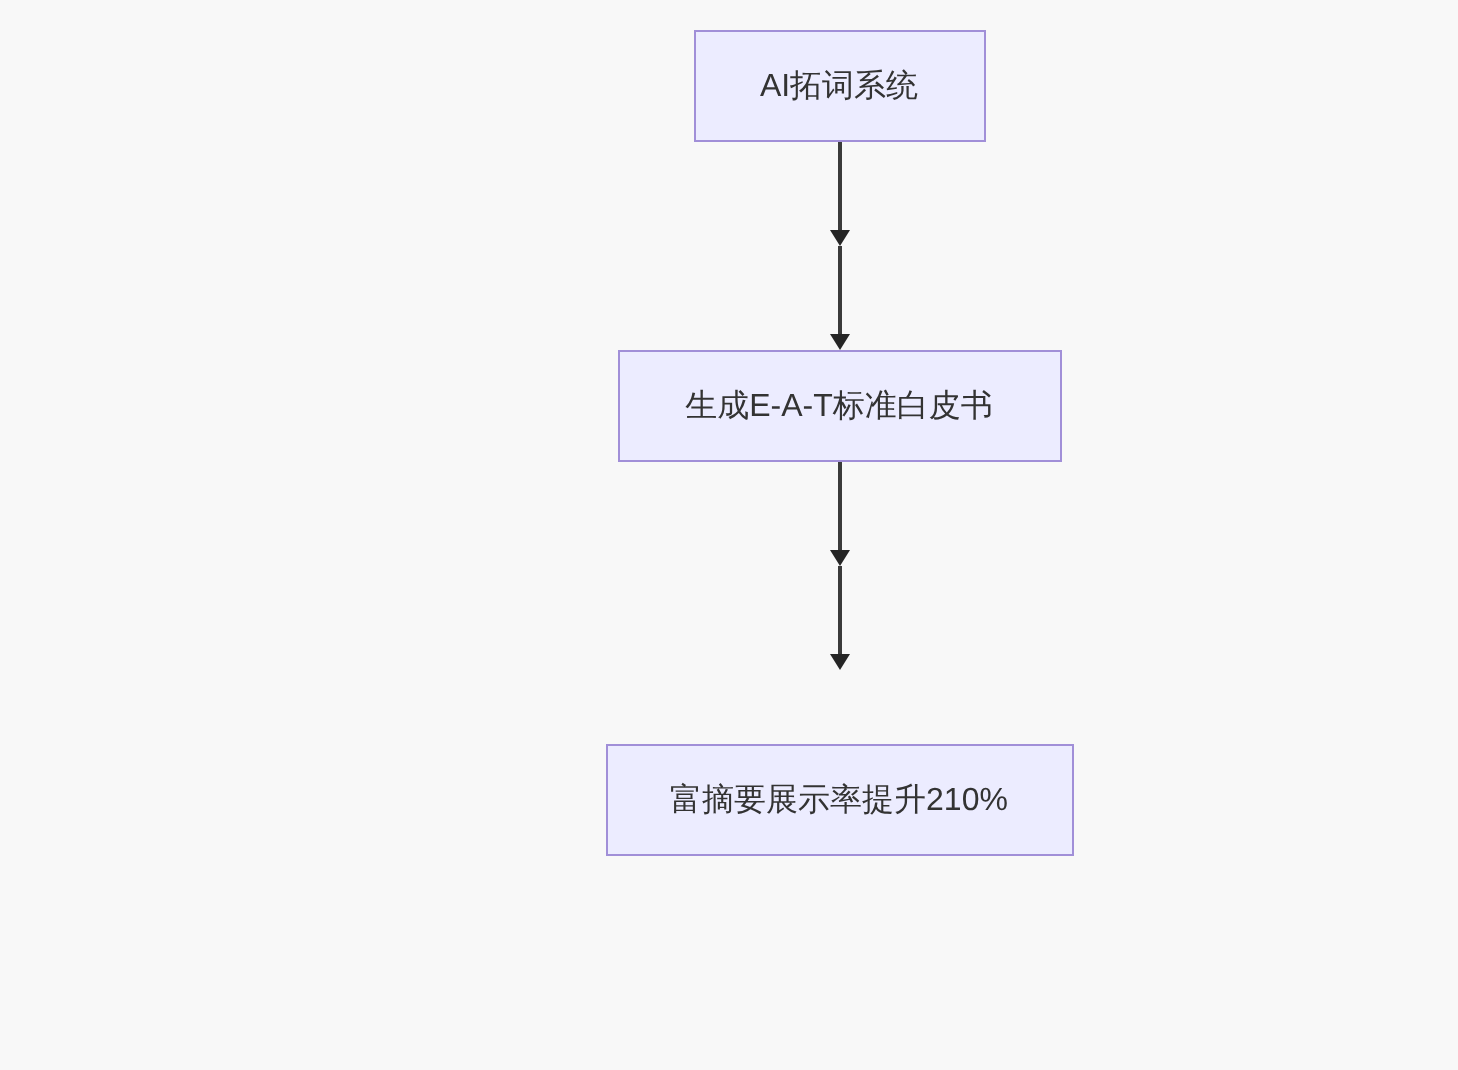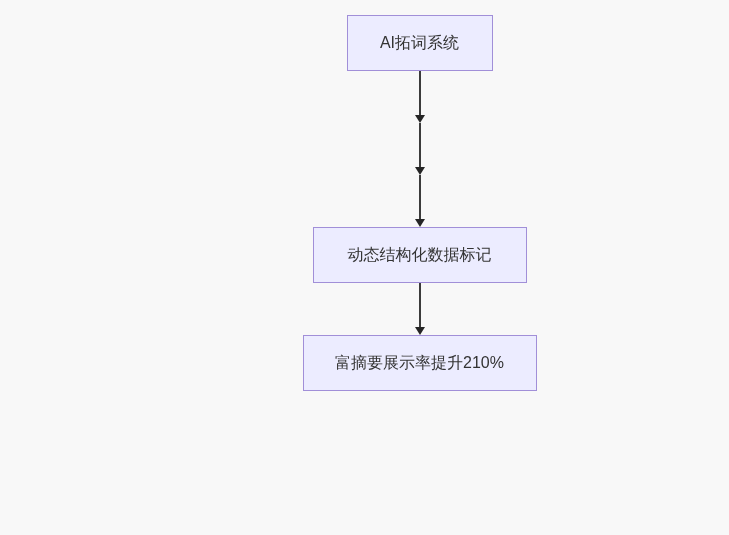--- a/index.html
+++ b/index.html
@@ -34,21 +34,21 @@
     border: 1px solid #a18fd8;
     color: #333333;
     font-size: 16px;
     white-space: nowrap;
     text-align: center;
   }
   .n1 { width: 146px; }
   .n2 { width: 193px; }
   .n3 { width: 222px; }
   .n4 { width: 214px; }
-  .n5 { width: 234px; }
+  .n5 { width: 234px; margin-top: 37px; }
   .connector {
     height: 52px;
     display: flex;
     flex-direction: column;
     align-items: center;
   }
   .connector .line {
     width: 2px;
     flex: 1 1 auto;
     background: #3b3b3b;
@@ -74,27 +74,27 @@
       <div class="line"></div>
       <div class="head"></div>
     </div>
 
 
     <div class="connector">
       <div class="line"></div>
       <div class="head"></div>
     </div>
 
+    <div class="node n3">生成E-A-T标准白皮书</div>
 
     <div class="connector">
       <div class="line"></div>
       <div class="head"></div>
     </div>
 
-    <div class="node n4">动态结构化数据标记</div>
 
     <div class="connector">
       <div class="line"></div>
       <div class="head"></div>
     </div>
 
     <div class="node n5">富摘要展示率提升210%</div>
 
   </div>
 </div>

